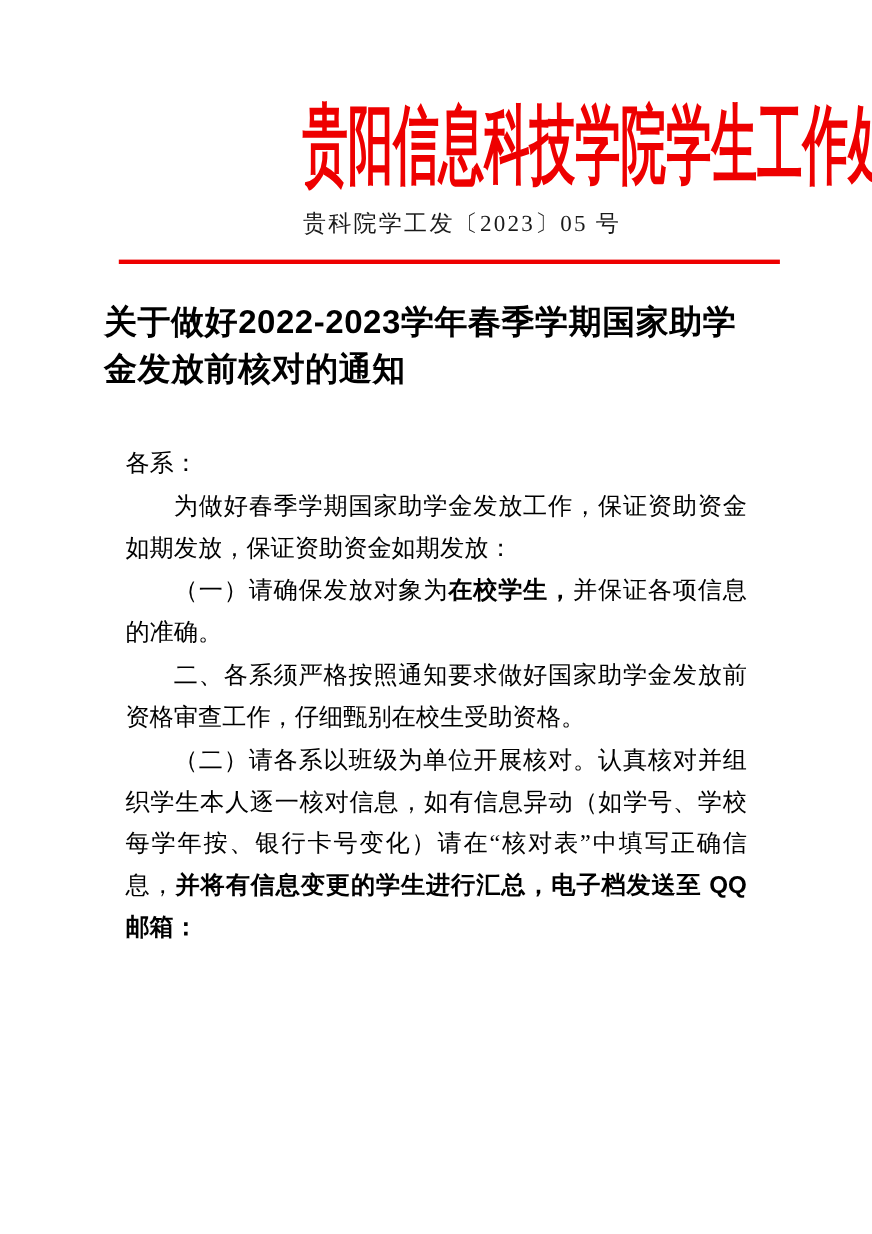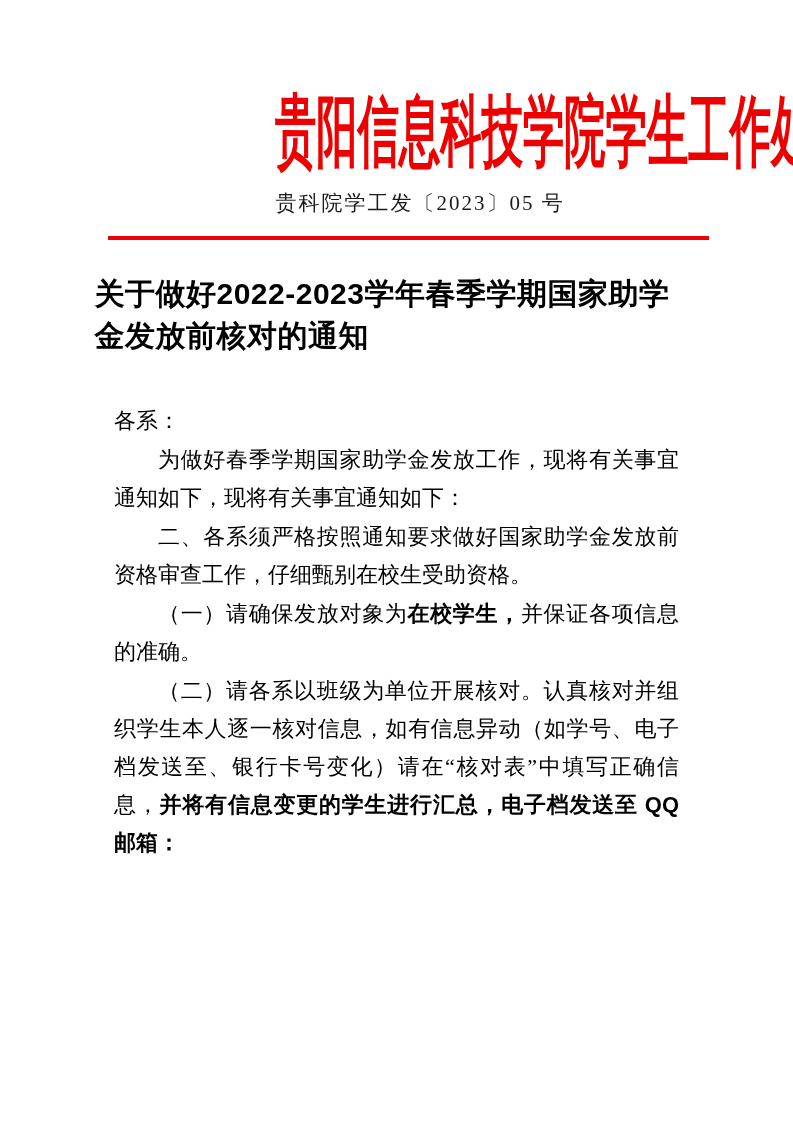--- a/index.html
+++ b/index.html
@@ -89,23 +89,23 @@
 
   <div class="doc-number">贵科院学工发〔2023〕05 号</div>
 
   <div class="red-line"></div>
 
   <h1 class="doc-title">关于做好2022-2023学年春季学期国家助学金发放前核对的通知</h1>
 
   <div class="body">
     <p class="no-indent">各系：</p>
 
-    <p><span>为做好春季学期国家助学金发放工作，现将有关事宜通知如下，现将有关事宜通知如下：</span><span class="hei"></span><span></span></p>
+    <p><span>为做好春季学期国家助学金发放工作，保证资助资金如期发放，保证资助资金如期发放：</span><span class="hei"></span><span></span></p>
 
+
+    <p><span>（一）请确保发放对象为</span><span class="hei">在校学生，</span><span>并保证各项信息的准确。</span></p>
 
     <p><span>二、各系须严格按照通知要求做好国家助学金发放前资格审查工作，仔细甄别在校生受助资格。</span><span class="hei"></span><span></span></p>
 
-    <p><span>（一）请确保发放对象为</span><span class="hei">在校学生，</span><span>并保证各项信息的准确。</span></p>
-
-    <p><span>（二）请各系以班级为单位开展核对。认真核对并组织学生本人逐一核对信息，如有信息异动（如学号、电子档发送至、银行卡号变化）请在“核对表”中填写正确信息，</span><span class="hei">并将有信息变更的学生进行汇总，电子档发送至 QQ 邮箱：</span><span></span></p>
+    <p><span>（二）请各系以班级为单位开展核对。认真核对并组织学生本人逐一核对信息，如有信息异动（如学号、学校每学年按、银行卡号变化）请在“核对表”中填写正确信息，</span><span class="hei">并将有信息变更的学生进行汇总，电子档发送至 QQ 邮箱：</span><span></span></p>
   </div>
 
 </div>
 
 </body></html>

